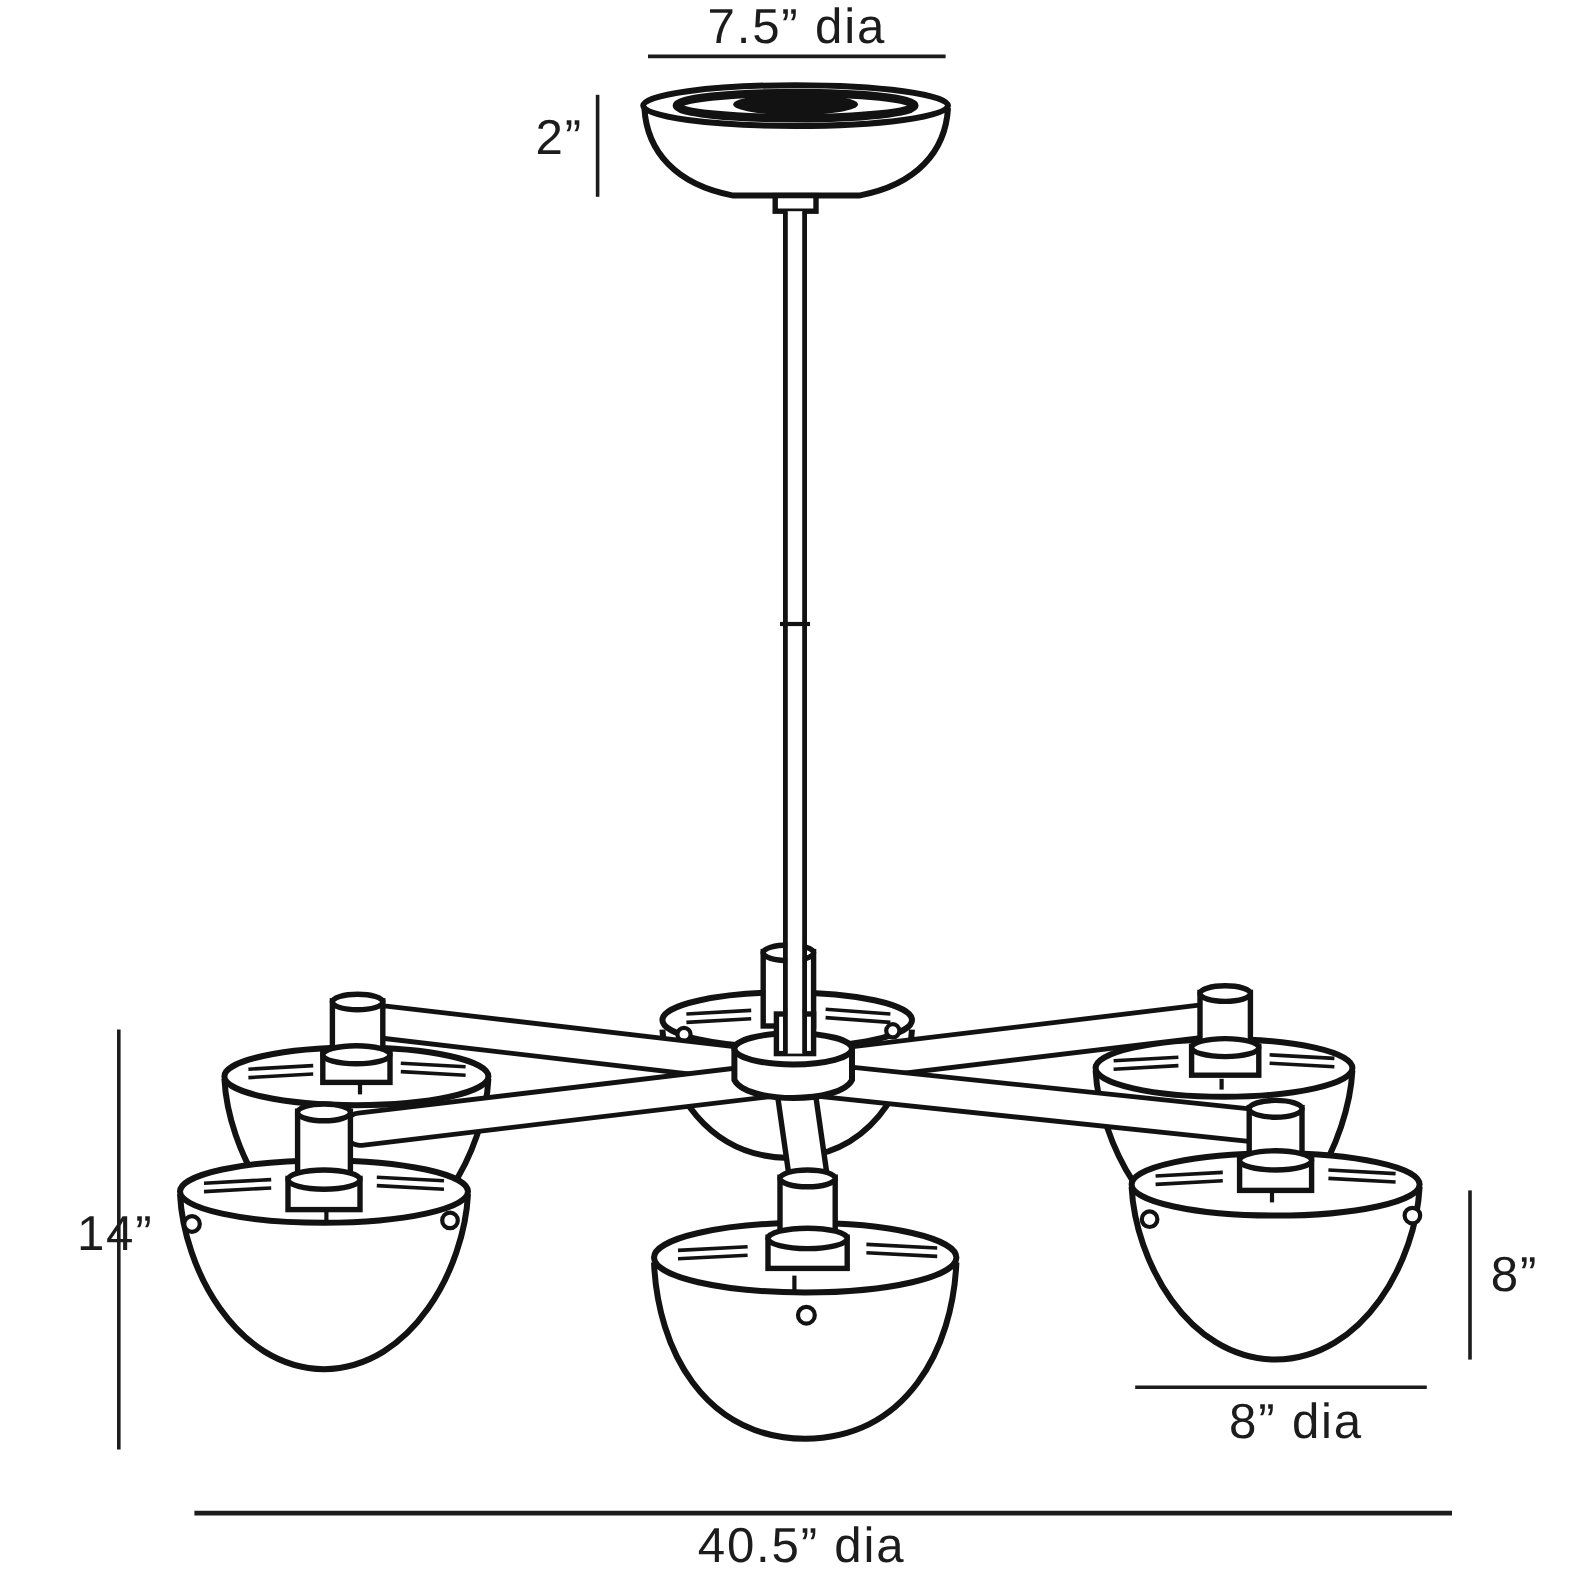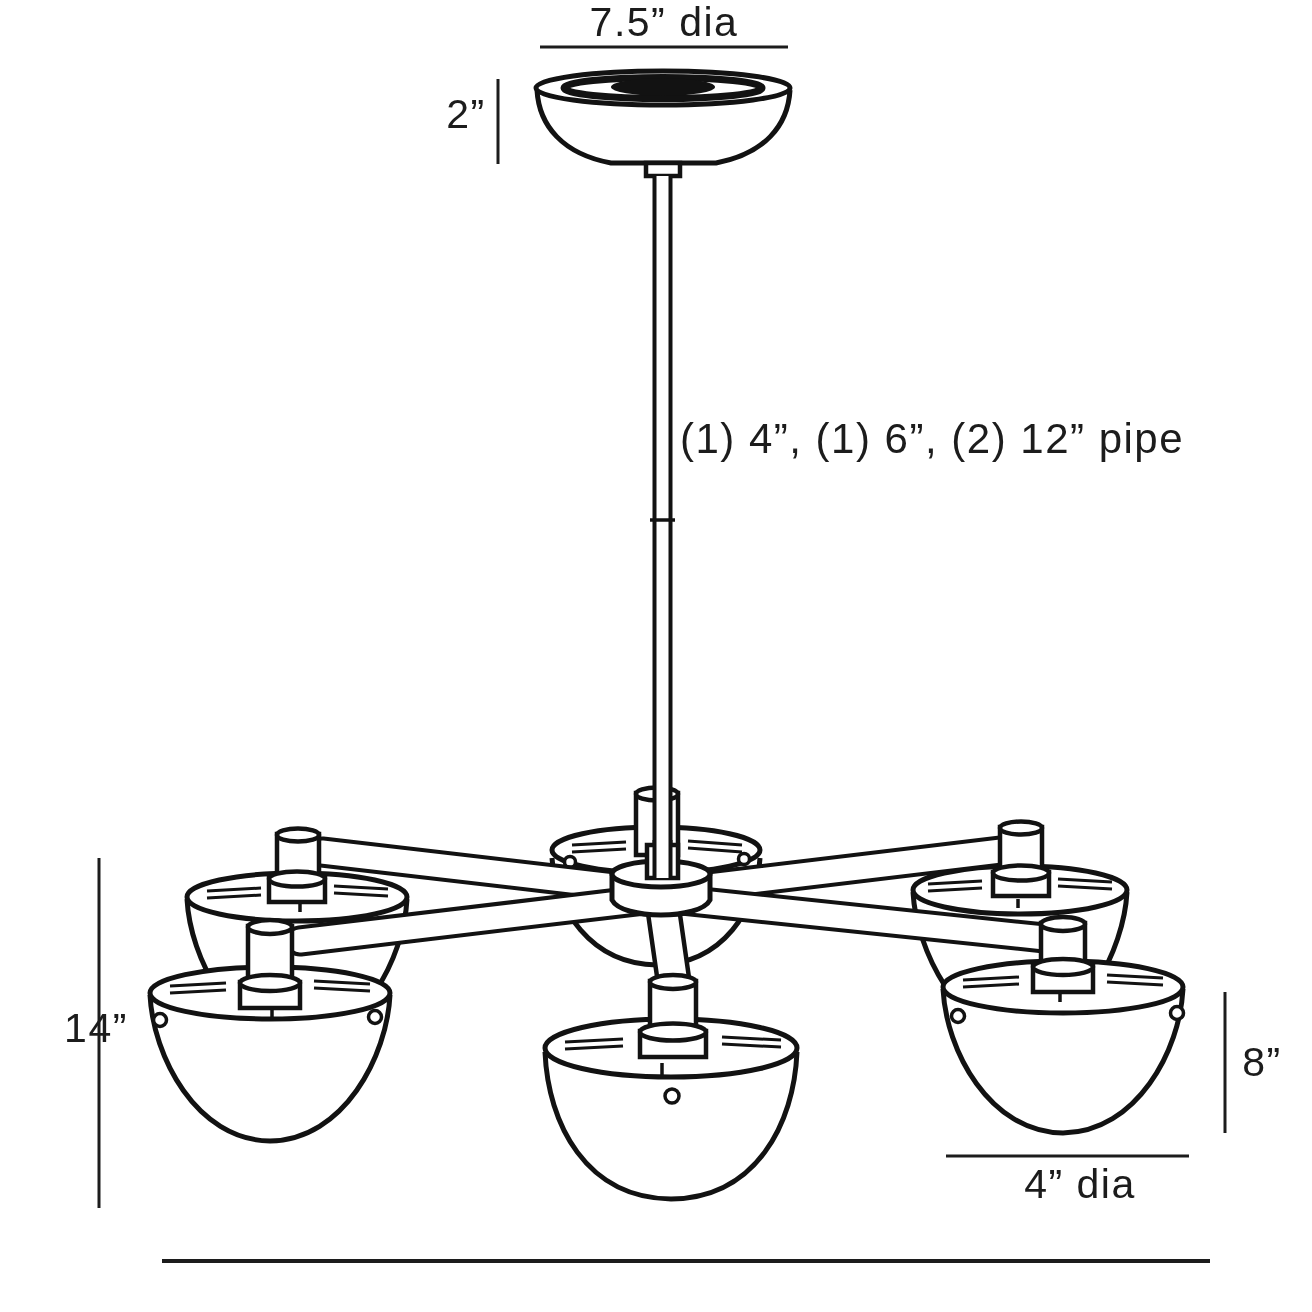--- a/index.html
+++ b/index.html
@@ -199,22 +199,22 @@
       <line class="dim" x1="946" y1="1156" x2="1189" y2="1156"></line>
       <line class="dim bold" x1="162" y1="1261" x2="1210" y2="1261"></line>
     </g>
   </svg>
 
   <div class="lbl" style="left:664px; top:0px;">7.5” dia</div>
 
   <div class="lbl" style="left:466px; top:92px;">2”</div>
 
 
-  <div class="lbl note" style="left:932px; top:416px;">(1) 4”, (1) 6”, (2) 12” pipe</div>
 
   <div class="lbl" style="left:56px; top:1006px;margin-left:40px;">14”</div>
 
   <div class="lbl" style="left:1262px; top:1040px;">8”</div>
 
-  <div class="lbl" style="left:1080px; top:1162px;">4” dia</div>
-
+  <div class="lbl" style="left:1080px; top:1162px;">8” dia</div>
+
+  <div class="lbl" style="left:668px; top:1266px;">40.5” dia</div>
 
 </div>
 
 </body></html>

